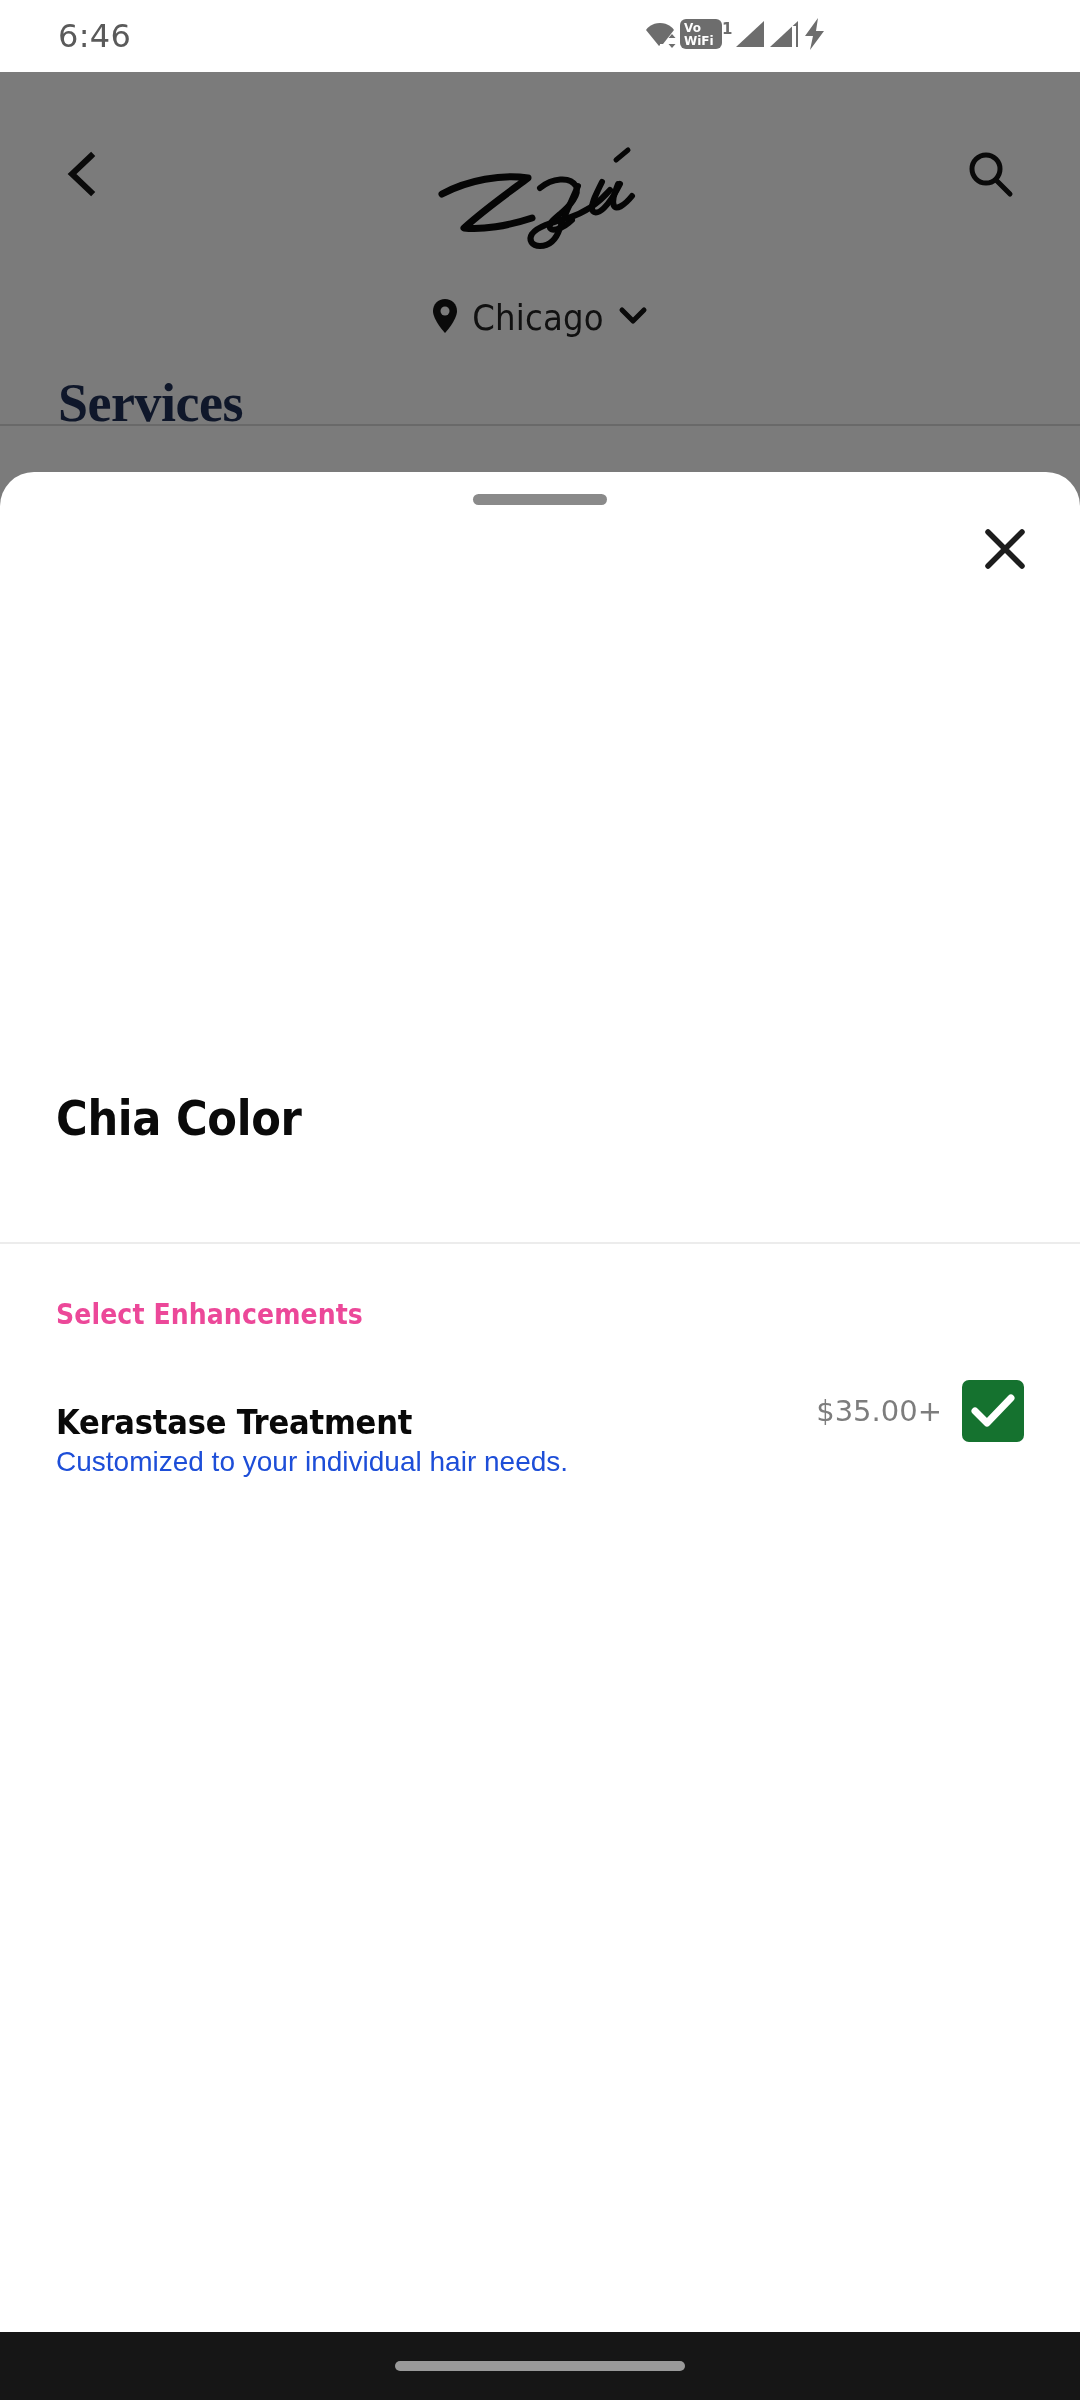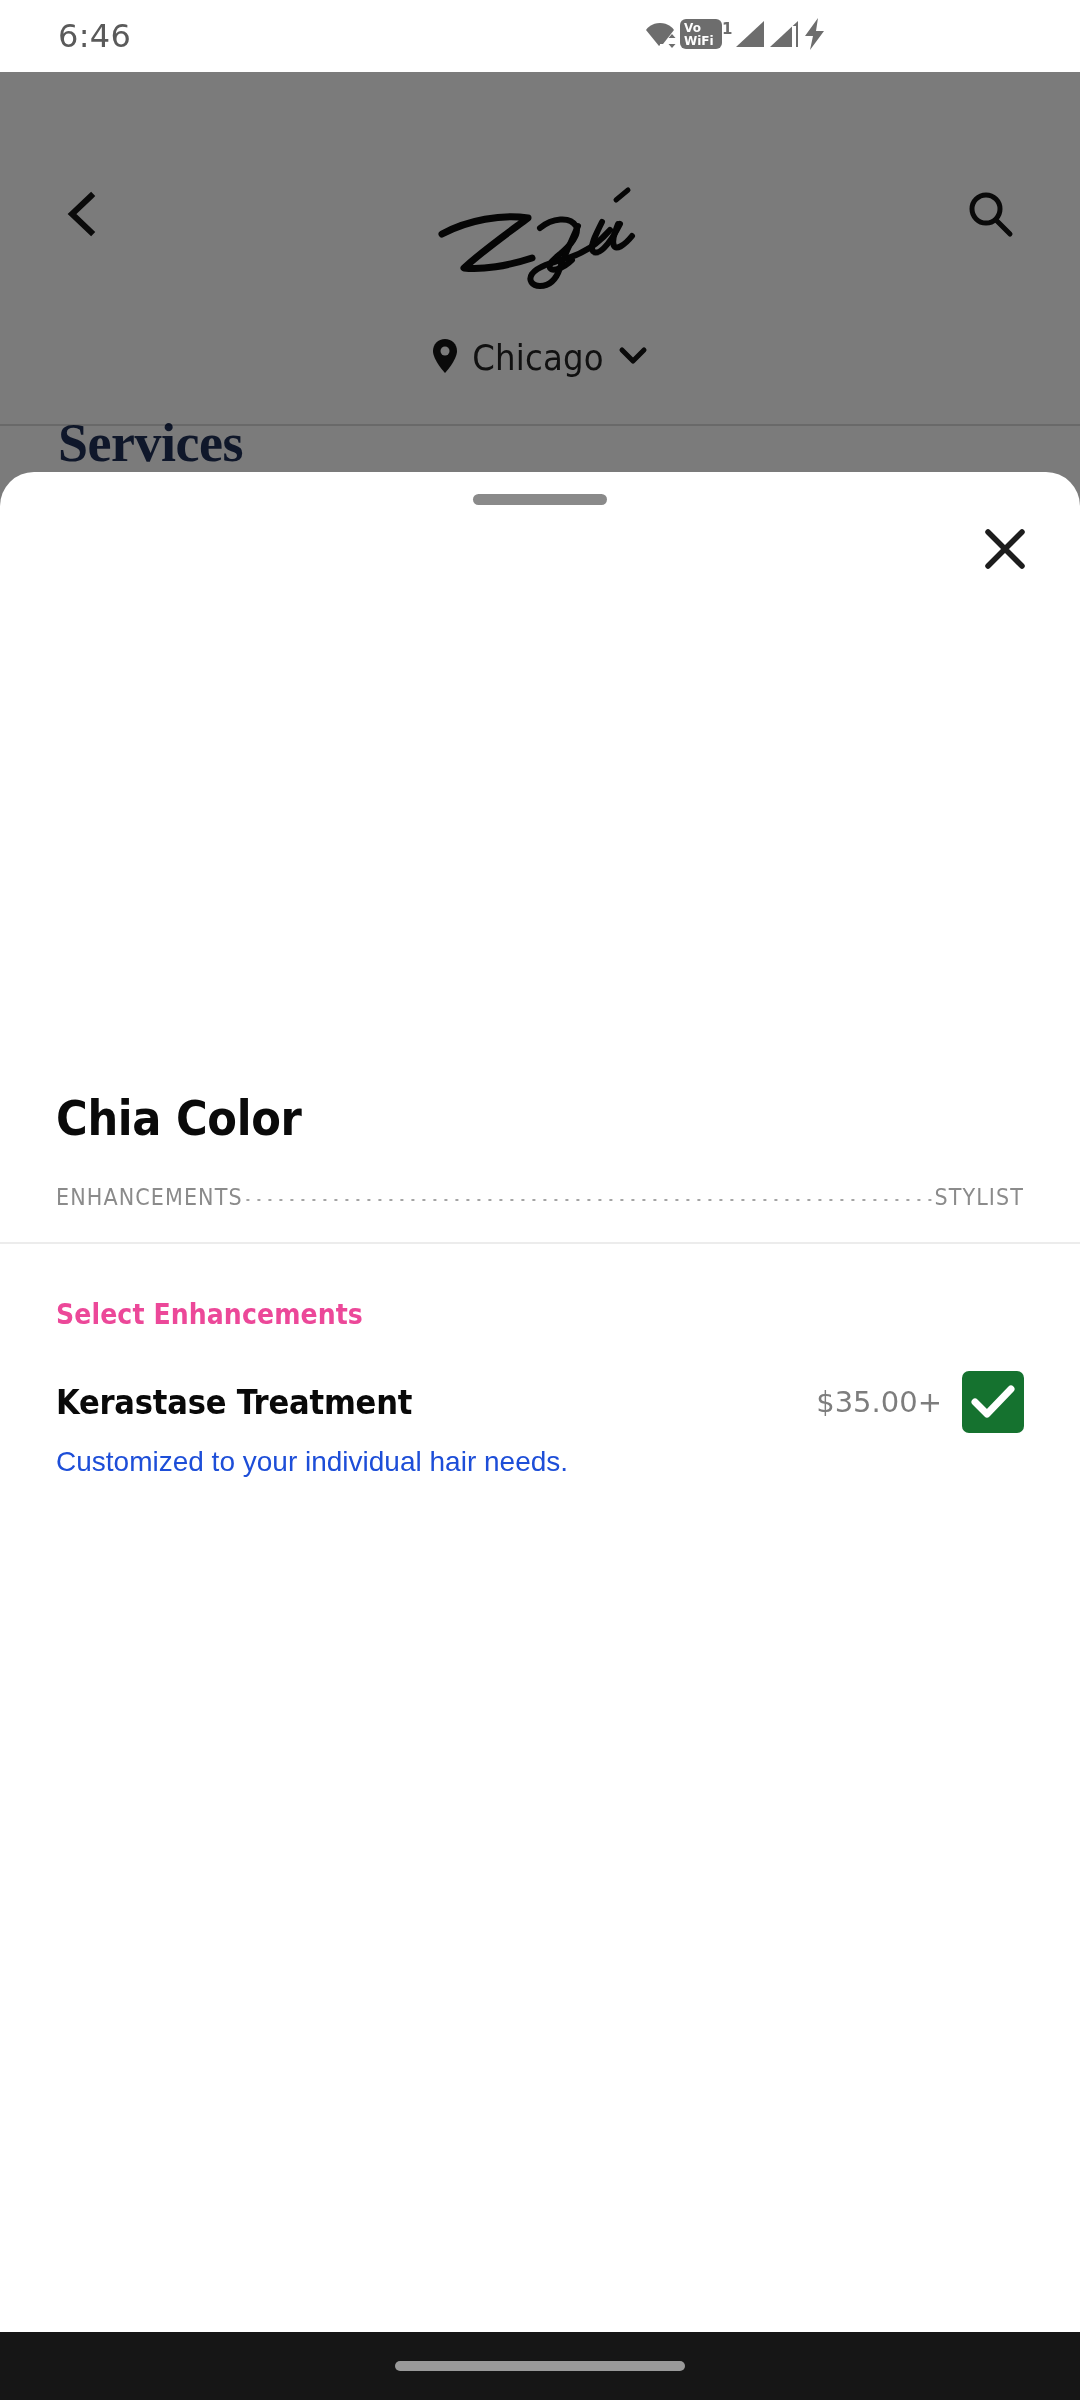--- a/index.html
+++ b/index.html
@@ -52,21 +52,20 @@
     width: 1080px;
     height: 2328px;
     background: #7b7b7b;
     z-index: 5;
   }
   #app-header {
     position: absolute;
     top: 0; left: 0;
     width: 1080px;
     height: 352px;
-    margin-top: 40px;
   }
   .hdr-row {
     position: absolute;
     top: 46px; left: 0;
     width: 1080px;
     height: 112px;
     display: flex;
     align-items: center;
     justify-content: space-between;
     padding: 0 62px 0 58px;
@@ -222,21 +221,21 @@
     font-family: "DejaVu Sans Condensed", "Liberation Sans", sans-serif;
   }
 
   .enh-item { position: absolute; left: 0; width: 1080px; }
 
   .enh-row {
     position: relative;
     height: 80px;
     padding: 0 56px;
     display: flex;
-    align-items: center;
+    align-items: flex-end;
     justify-content: space-between;
   }
   .enh-name {
     font-size: 34px;
     font-weight: bold;
     color: #090909;
     letter-spacing: -0.2px;
     font-family: "DejaVu Sans Condensed", "Liberation Sans", sans-serif;
   }
   .enh-right {
@@ -395,25 +394,20 @@
     <div id="drag-handle"></div>
 
     <span id="close-btn">
       <svg width="48" height="48" viewBox="0 0 48 48">
         <path d="M7 7 L41 41 M41 7 L7 41" stroke="#1d1d1d" stroke-width="5.5" stroke-linecap="round"></path>
       </svg>
     </span>
 
     <div id="sheet-title">Chia Color</div>
 
-    <div id="breadcrumb">
-      <span class="crumb">ENHANCEMENTS</span>
-      <span id="crumb-dots"></span>
-      <span class="crumb">STYLIST</span>
-    </div>
 
     <div id="breadcrumb-rule"></div>
 
     <div id="section-label">Select Enhancements</div>
 
     <div class="enh-item" style="top:890px;">
       <div class="enh-row">
         <span class="enh-name">Kerastase Treatment</span>
         <span class="enh-right">
           <span class="enh-price">$35.00+</span>

